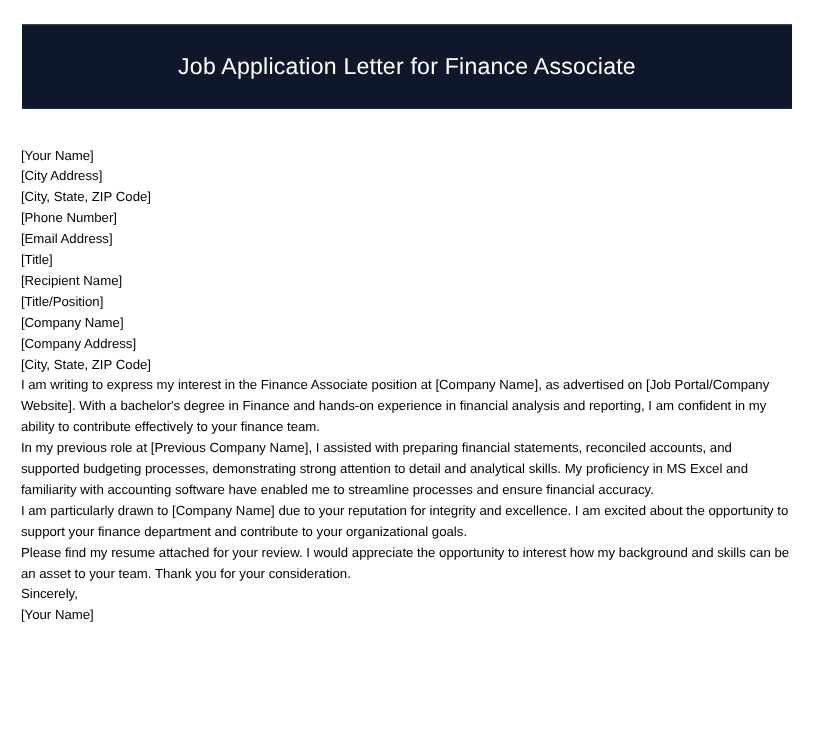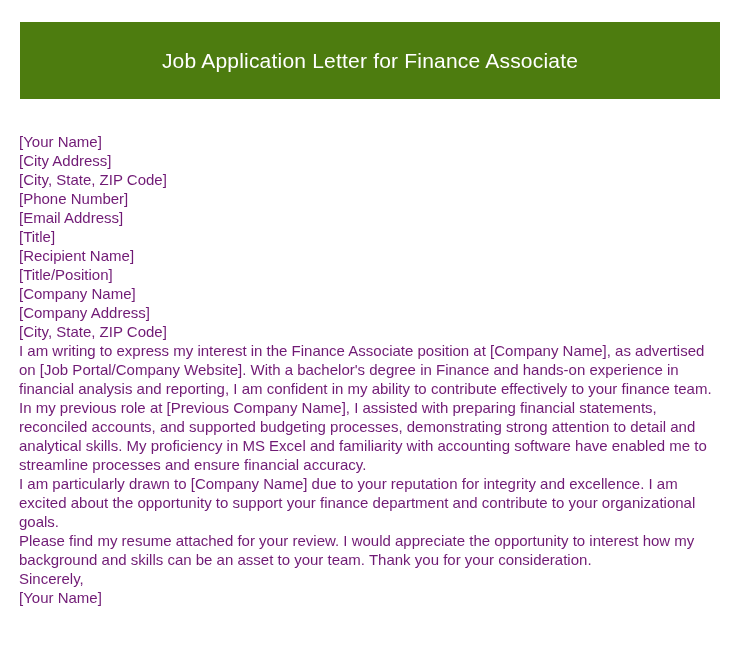--- a/index.html
+++ b/index.html
@@ -18,21 +18,21 @@
     width: 740px;
     height: 667px;
     background: #ffffff;
     position: relative;
     box-sizing: border-box;
   }
 
   .header-banner {
     margin: 22px 20px 0 20px;
     height: 77px;
-    background: #4d7c0f;
+    background: #0f172a;
     display: flex;
     align-items: center;
     justify-content: center;
     box-sizing: border-box;
   }
 
   .header-title {
     color: #ffffff;
     font-size: 21px;
     font-weight: normal;
@@ -45,22 +45,22 @@
   }
 
   .letter-body {
     margin: 0;
     padding: 33px 20px 0 19px;
     box-sizing: border-box;
   }
 
   .letter-line,
   .letter-paragraph {
-    color: #701a75;
-    font-size: 15px;
+    color: #000000;
+    font-size: 12px;
     line-height: 19px;
     font-family: "Liberation Sans", sans-serif;
     margin: 0;
     padding: 0;
     text-align: left;
     white-space: normal;
     word-wrap: break-word;
   }
 
   .letter-paragraph {

